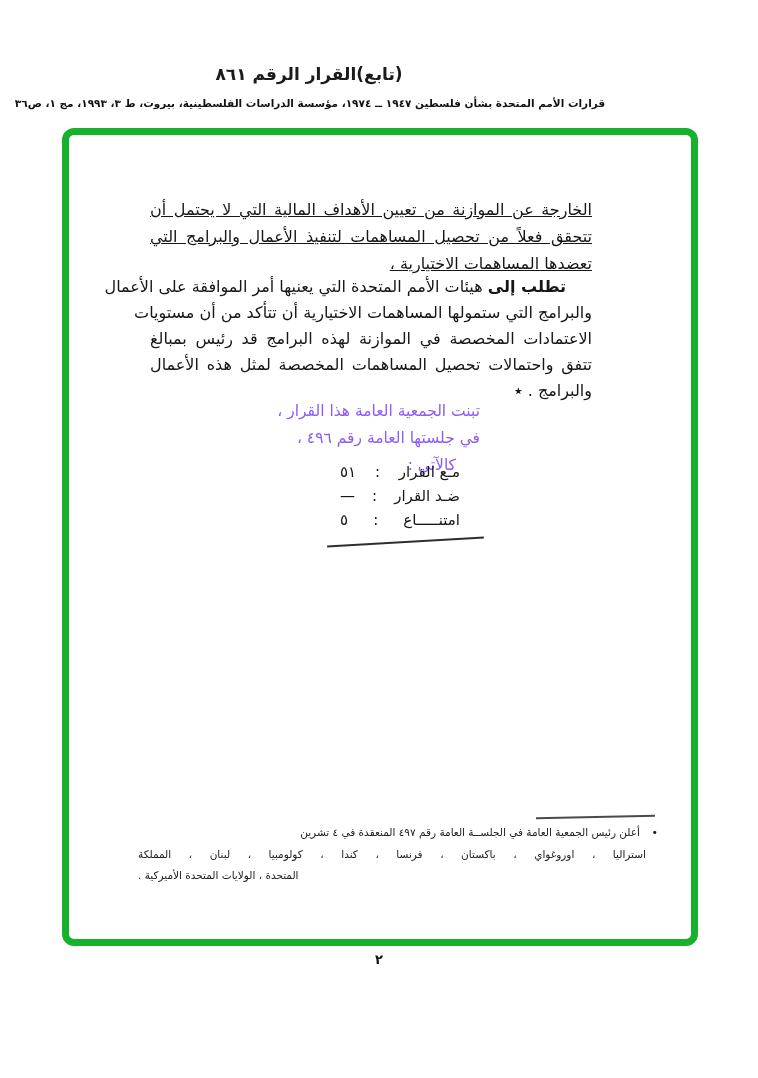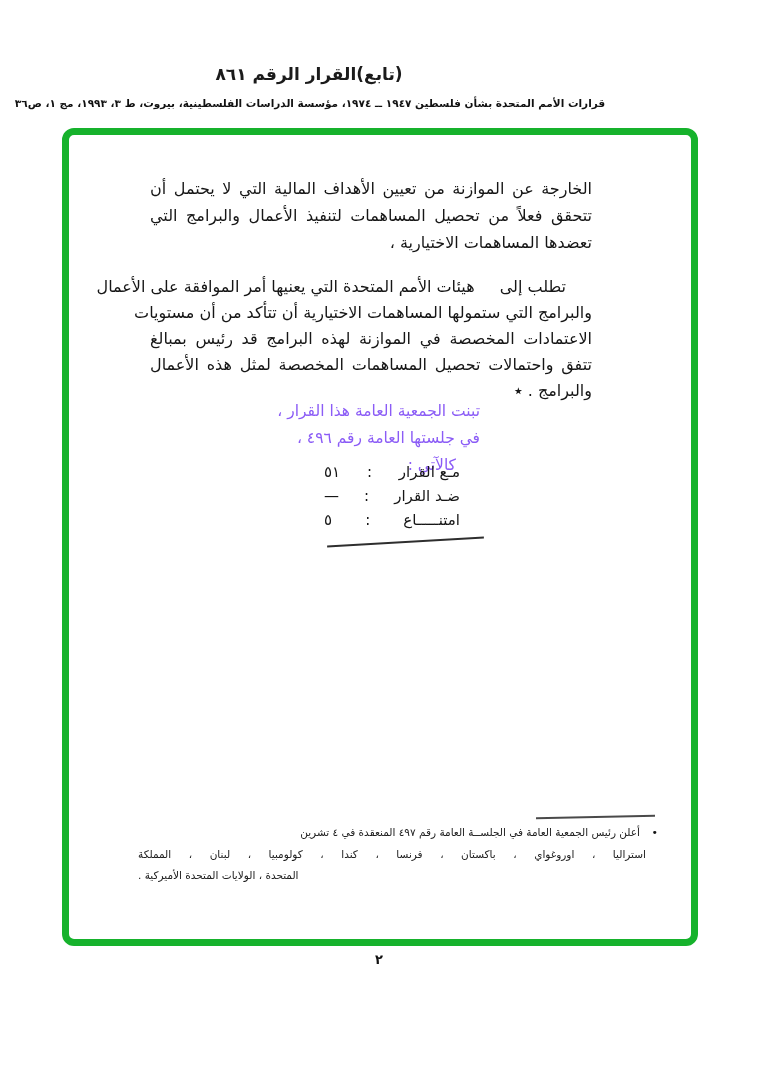--- a/index.html
+++ b/index.html
@@ -18,35 +18,35 @@
     top:97px;left:0;width:620px;text-align:center;
     font-size:10.5px;font-weight:bold;direction:rtl;color:#111;
   }
   
   .green-frame{
     left:62px;top:128px;width:636px;height:818px;box-sizing:border-box;
     border:7px solid #16b22c;border-radius:12px;background:transparent;
   }
   
   .para{direction:rtl;font-size:16px;line-height:27px;color:#161616;}
-  .para1{top:175px;right:166px;width:442px;}
+  .para1{top:196px;right:166px;width:442px;text-decoration:underline;}
   .para2{top:274px;right:166px;width:442px;line-height:26px;}
   .jline{text-align:justify;text-align-last:justify;text-justify:inter-word;white-space:nowrap;}
   .rline{text-align:right;}
   .indent-first{padding-right:26px;box-sizing:border-box;}
-  .lead-bold{font-weight:normal;margin-left:20px;}
+  .lead-bold{font-weight:bold;}
   
   .adoption{top:398px;right:278px;width:210px;direction:rtl;font-size:15.5px;line-height:27px;text-align:right;color:#8b5cf6;}
   .adoption .l3{padding-left:0;padding-right:24px;box-sizing:border-box;}
   
   .votes{top:463px;right:298px;width:136px;direction:rtl;font-size:15px;color:#161616;}
   .vote-row{display:flex;justify-content:space-between;align-items:baseline;height:24px;}
   .vote-label{white-space:nowrap;}
   .vote-colon{padding:0 2px;}
-  .vote-value{white-space:nowrap;}
+  .vote-value{white-space:nowrap;margin-left:16px;}
   
   .vote-divider{left:327px;top:541px;width:157px;height:2px;background:#2e2e2e;transform:rotate(-3.2deg);}
   .footnote-divider{left:536px;top:816px;width:119px;height:1.5px;background:#4a4a4a;transform:rotate(-1.2deg);}
   
   .footnote-marker{right:100px;top:826px;font-size:11px;color:#111;}
   .footnote{
     top:822px;right:112px;width:508px;direction:rtl;
     font-size:10.5px;line-height:21.5px;color:#202020;
   }
   .footnote .f1{text-align:right;padding-right:6px;}

